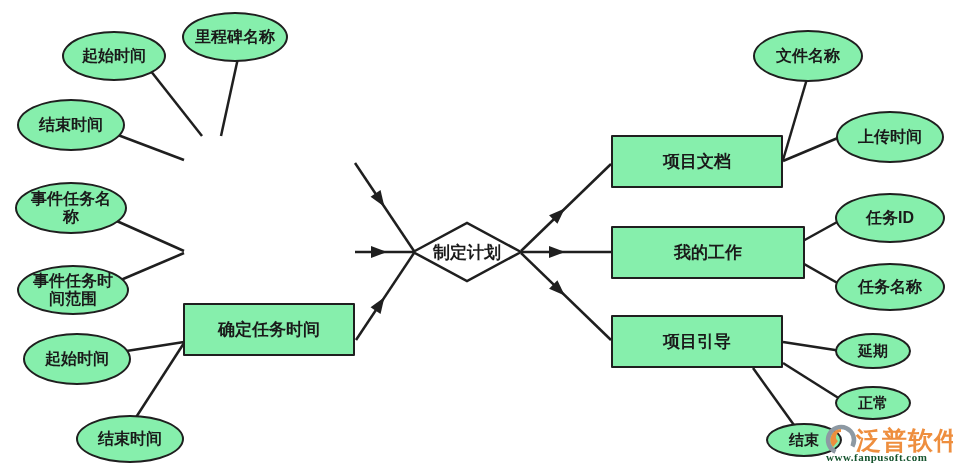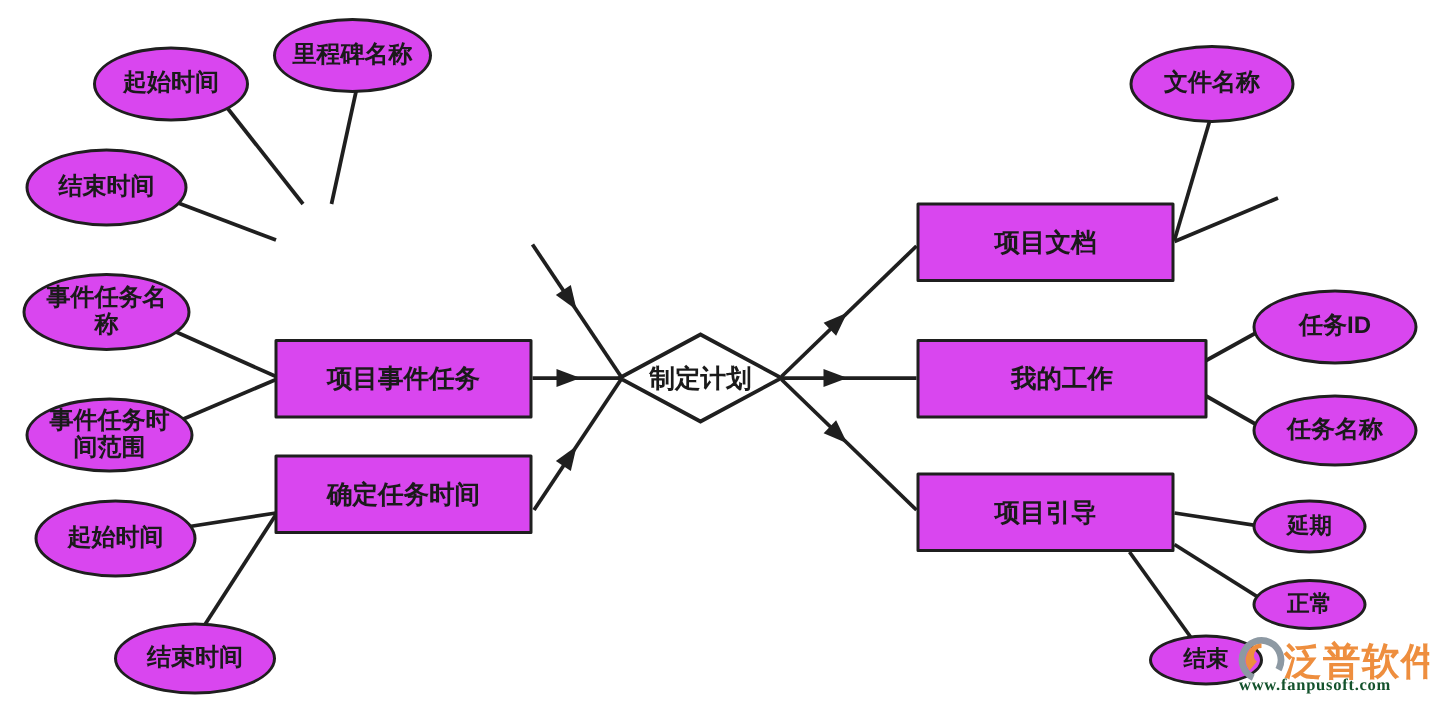--- a/index.html
+++ b/index.html
@@ -3,21 +3,21 @@
 <meta charset="utf-8">
 <style>
   html,body{margin:0;padding:0;background:#ffffff;}
   .canvas{
     position:relative;width:953px;height:473px;background:#ffffff;overflow:hidden;
     font-family:"Liberation Sans","DejaVu Sans",sans-serif;color:#1a1a1a;
   }
   .edges{position:absolute;left:0;top:0;width:953px;height:473px;}
   .node{
     position:absolute;display:flex;align-items:center;justify-content:center;
-    background:#d946ef;border:2.5px solid #1f1f1f;box-sizing:border-box;
+    background:#86efac;border:2.5px solid #1f1f1f;box-sizing:border-box;
     text-align:center;font-weight:700;
   }
   .ellipse{border-radius:50%;font-size:16px;line-height:1.15;}
   .ellipse .lbl{display:inline-block;max-width:84px;}
   .ellipse.small{font-size:15px;}
   .rect{font-size:17px;border-radius:1px;}
   .diamond{
     position:absolute;display:flex;align-items:center;justify-content:center;
     font-weight:700;font-size:17px;text-align:left;
   }
@@ -91,23 +91,20 @@
   <div class="node ellipse" style="left:17px;top:265px;width:112px;height:50px">
     <span class="lbl">事件任务时间范围</span>
   </div>
   <div class="node ellipse" style="left:23px;top:333px;width:108px;height:52px">
     <span class="lbl">起始时间</span>
   </div>
   <div class="node ellipse" style="left:76px;top:415px;width:108px;height:48px">
     <span class="lbl">结束时间</span>
   </div>
 
-  <div class="node rect" style="left:183px;top:226px;width:172px;height:53px">
-    <span>项目事件任务</span>
-  </div>
   <div class="node rect" style="left:183px;top:303px;width:172px;height:53px">
     <span>确定任务时间</span>
   </div>
 
   <div class="diamond" style="left:411px;top:221px;width:112px;height:62px">
     <svg width="112" height="62">
       <polygon points="2,31 56,2 110,31 56,60" fill="#ffffff" stroke="#1f1f1f" stroke-width="2.5"></polygon>
     </svg>
     <span class="lbl">制定计划</span>
   </div>
@@ -117,20 +114,23 @@
   </div>
   <div class="node rect" style="left:611px;top:226px;width:194px;height:53px">
     <span>我的工作</span>
   </div>
   <div class="node rect" style="left:611px;top:315px;width:172px;height:53px">
     <span>项目引导</span>
   </div>
 
   <div class="node ellipse" style="left:753px;top:30px;width:110px;height:52px">
     <span class="lbl">文件名称</span>
+  </div>
+  <div class="node ellipse" style="left:836px;top:111px;width:108px;height:52px">
+    <span class="lbl">上传时间</span>
   </div>
   <div class="node ellipse" style="left:835px;top:193px;width:110px;height:50px">
     <span class="lbl">任务ID</span>
   </div>
   <div class="node ellipse" style="left:835px;top:263px;width:110px;height:48px">
     <span class="lbl">任务名称</span>
   </div>
   <div class="node ellipse small" style="left:835px;top:386px;width:76px;height:34px">
     <span class="lbl">正常</span>
   </div>

